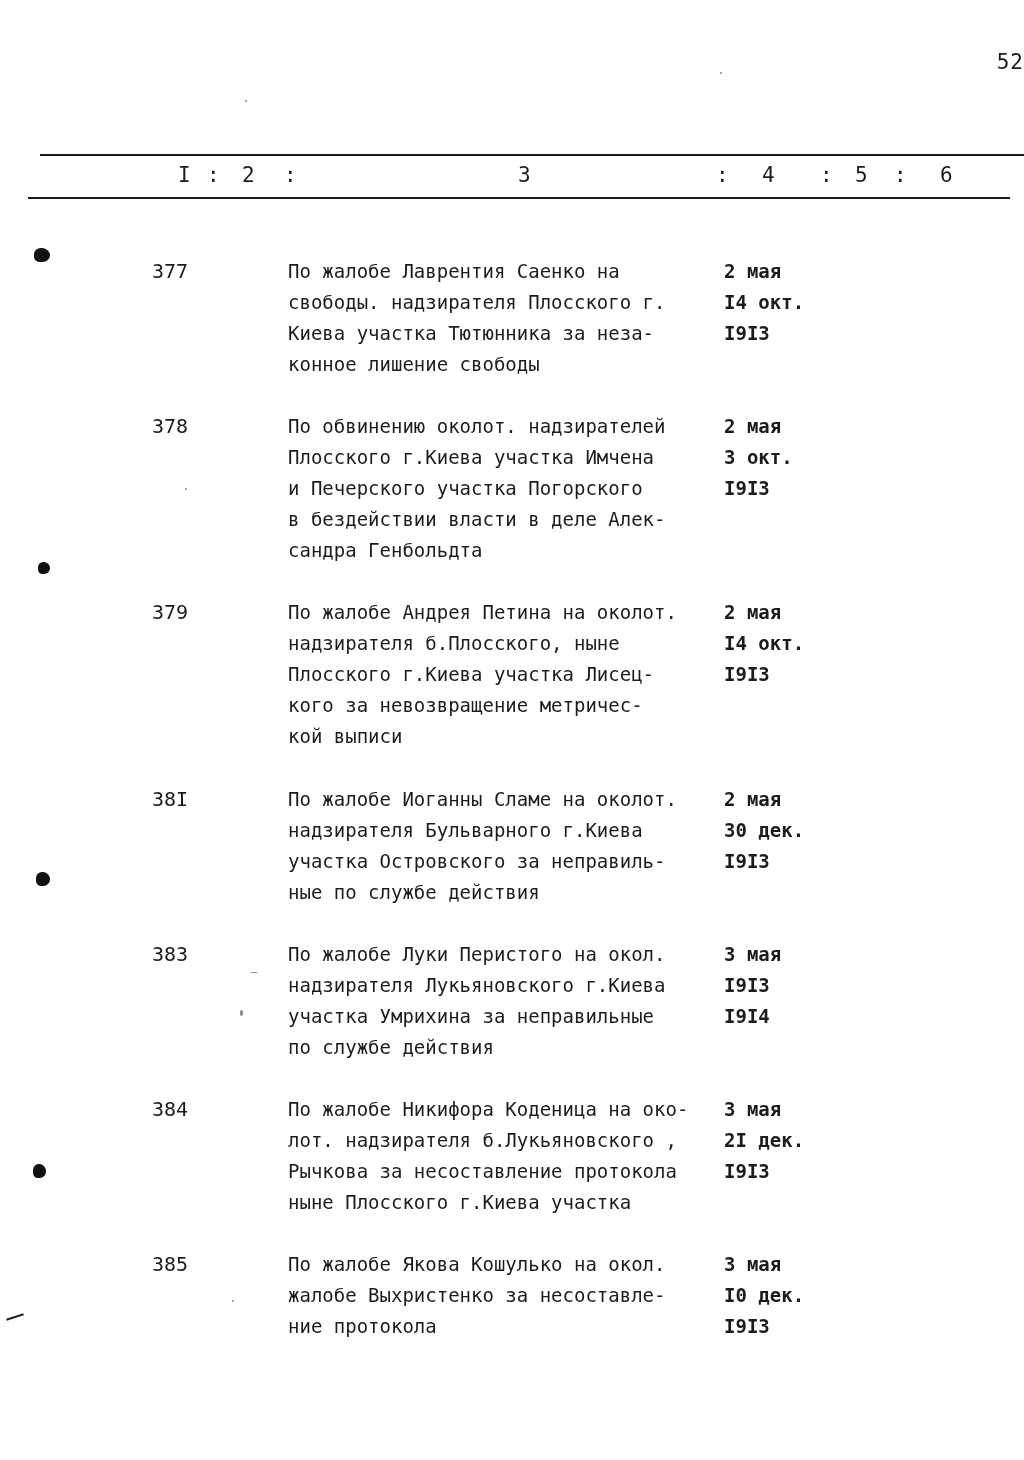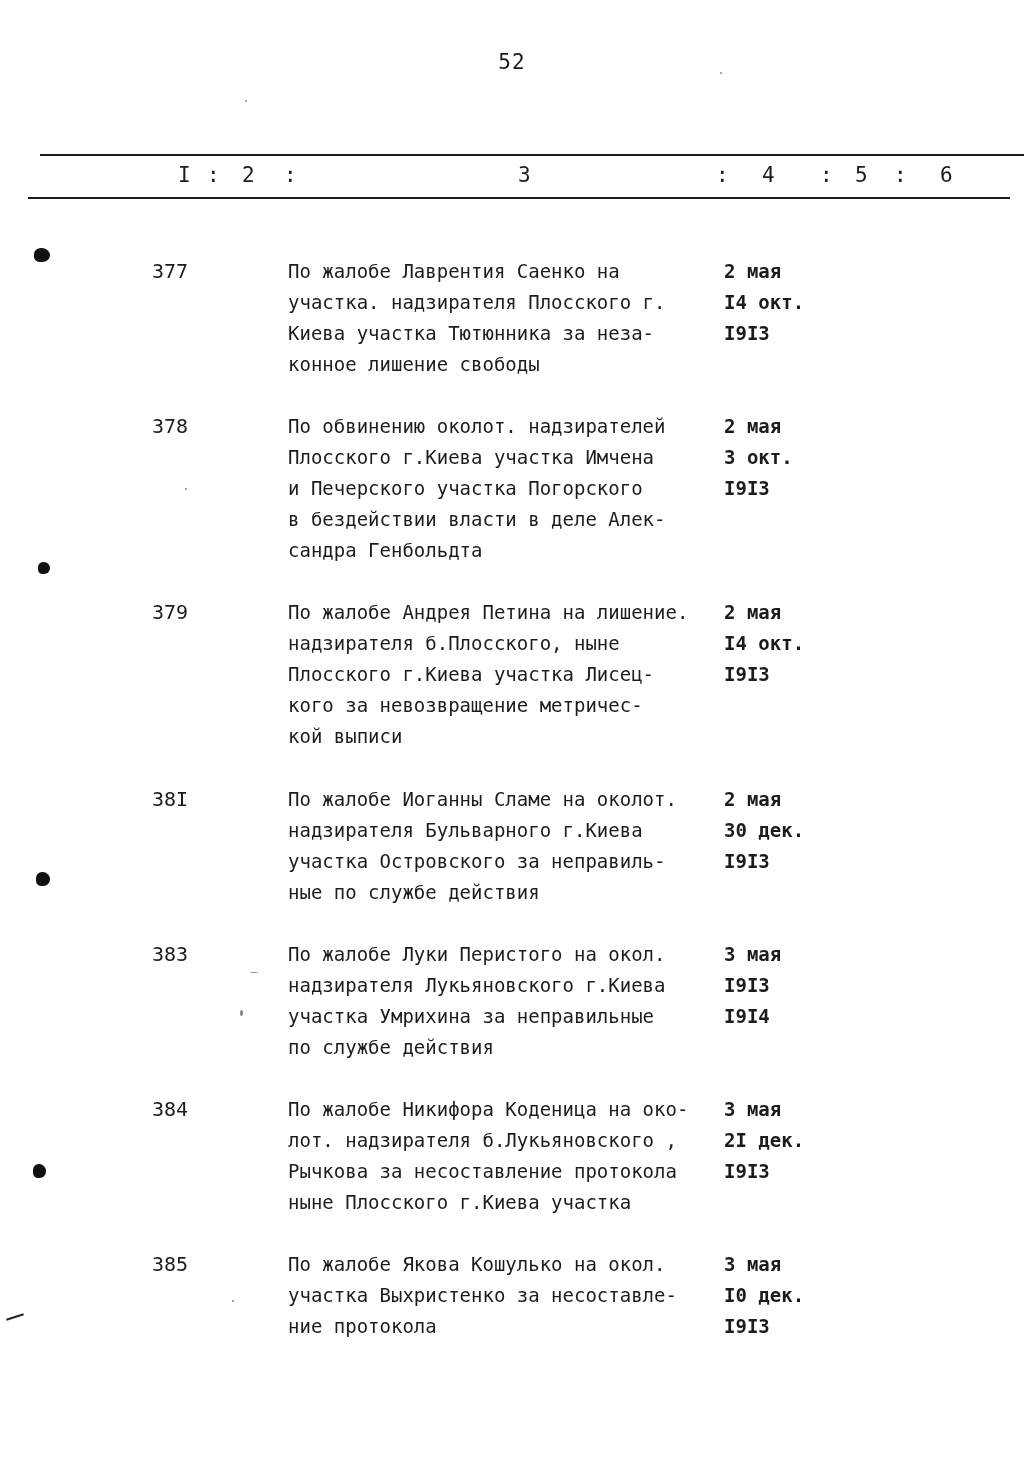--- a/index.html
+++ b/index.html
@@ -13,21 +13,21 @@
       position: relative;
       overflow: hidden;
       font-family: "DejaVu Sans Mono", "Liberation Mono", monospace;
       color: #1c1c1c;
     }
     .page-number {
       position: absolute;
       top: 50px;
       left: 0;
       width: 1024px;
-      text-align: center;
+      text-align: right;
       font-size: 21px;
       letter-spacing: 1px;
     }
     .rule-top {
       position: absolute;
       top: 154px;
       left: 40px;
       width: 984px;
       height: 2px;
       background: #1a1a1a;
@@ -126,21 +126,21 @@
     <span style="left:894px">:</span>
     <span style="left:940px">6</span>
   </div>
 
   <div class="rule-bottom"></div>
 
   <div class="entry" style="top:256px">
     <div class="num">377</div>
     <div class="desc">
       <div>По жалобе Лаврентия Саенко на</div>
-      <div>участка. надзирателя Плосского г.</div>
+      <div>свободы. надзирателя Плосского г.</div>
       <div>Киева участка Тютюнника за неза-</div>
       <div>конное лишение свободы</div>
     </div>
     <div class="dates">
       <div>2 мая</div>
       <div>I4 окт.</div>
       <div>I9I3</div>
     </div>
   </div>
 
@@ -156,21 +156,21 @@
     <div class="dates">
       <div>2 мая</div>
       <div>3 окт.</div>
       <div>I9I3</div>
     </div>
   </div>
 
   <div class="entry" style="top:597px">
     <div class="num">379</div>
     <div class="desc">
-      <div>По жалобе Андрея Петина на лишение.</div>
+      <div>По жалобе Андрея Петина на околот.</div>
       <div>надзирателя б.Плосского, ныне</div>
       <div>Плосского г.Киева участка Лисец-</div>
       <div>кого за невозвращение метричес-</div>
       <div>кой выписи</div>
     </div>
     <div class="dates">
       <div>2 мая</div>
       <div>I4 окт.</div>
       <div>I9I3</div>
     </div>
@@ -218,21 +218,21 @@
       <div>3 мая</div>
       <div>2I дек.</div>
       <div>I9I3</div>
     </div>
   </div>
 
   <div class="entry" style="top:1249px">
     <div class="num">385</div>
     <div class="desc">
       <div>По жалобе Якова Кошулько на окол.</div>
-      <div>участка Выхристенко за несоставле-</div>
+      <div>жалобе Выхристенко за несоставле-</div>
       <div>ние протокола</div>
     </div>
     <div class="dates">
       <div>3 мая</div>
       <div>I0 дек.</div>
       <div>I9I3</div>
     </div>
   </div>
 
   <div class="blot" style="left:34px;top:248px;width:16px;height:14px;"></div>

